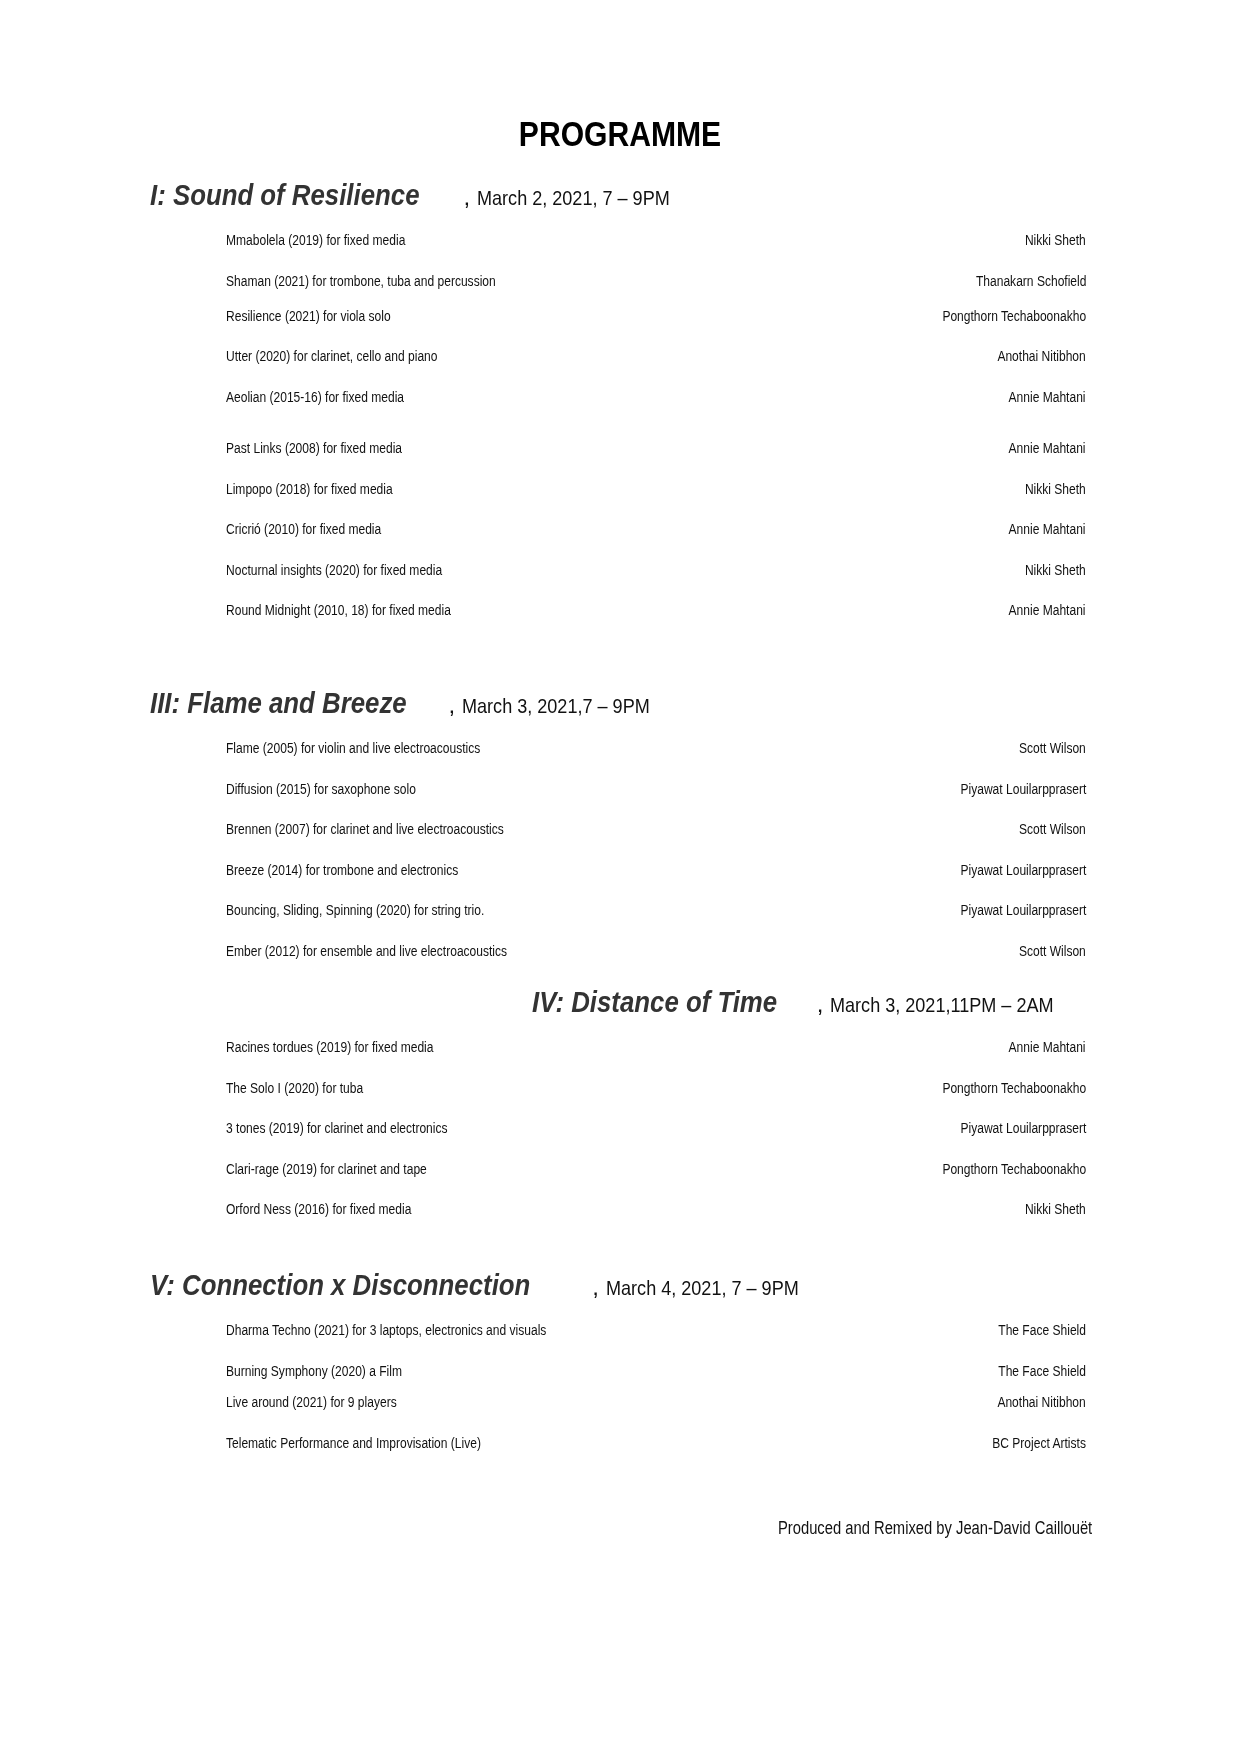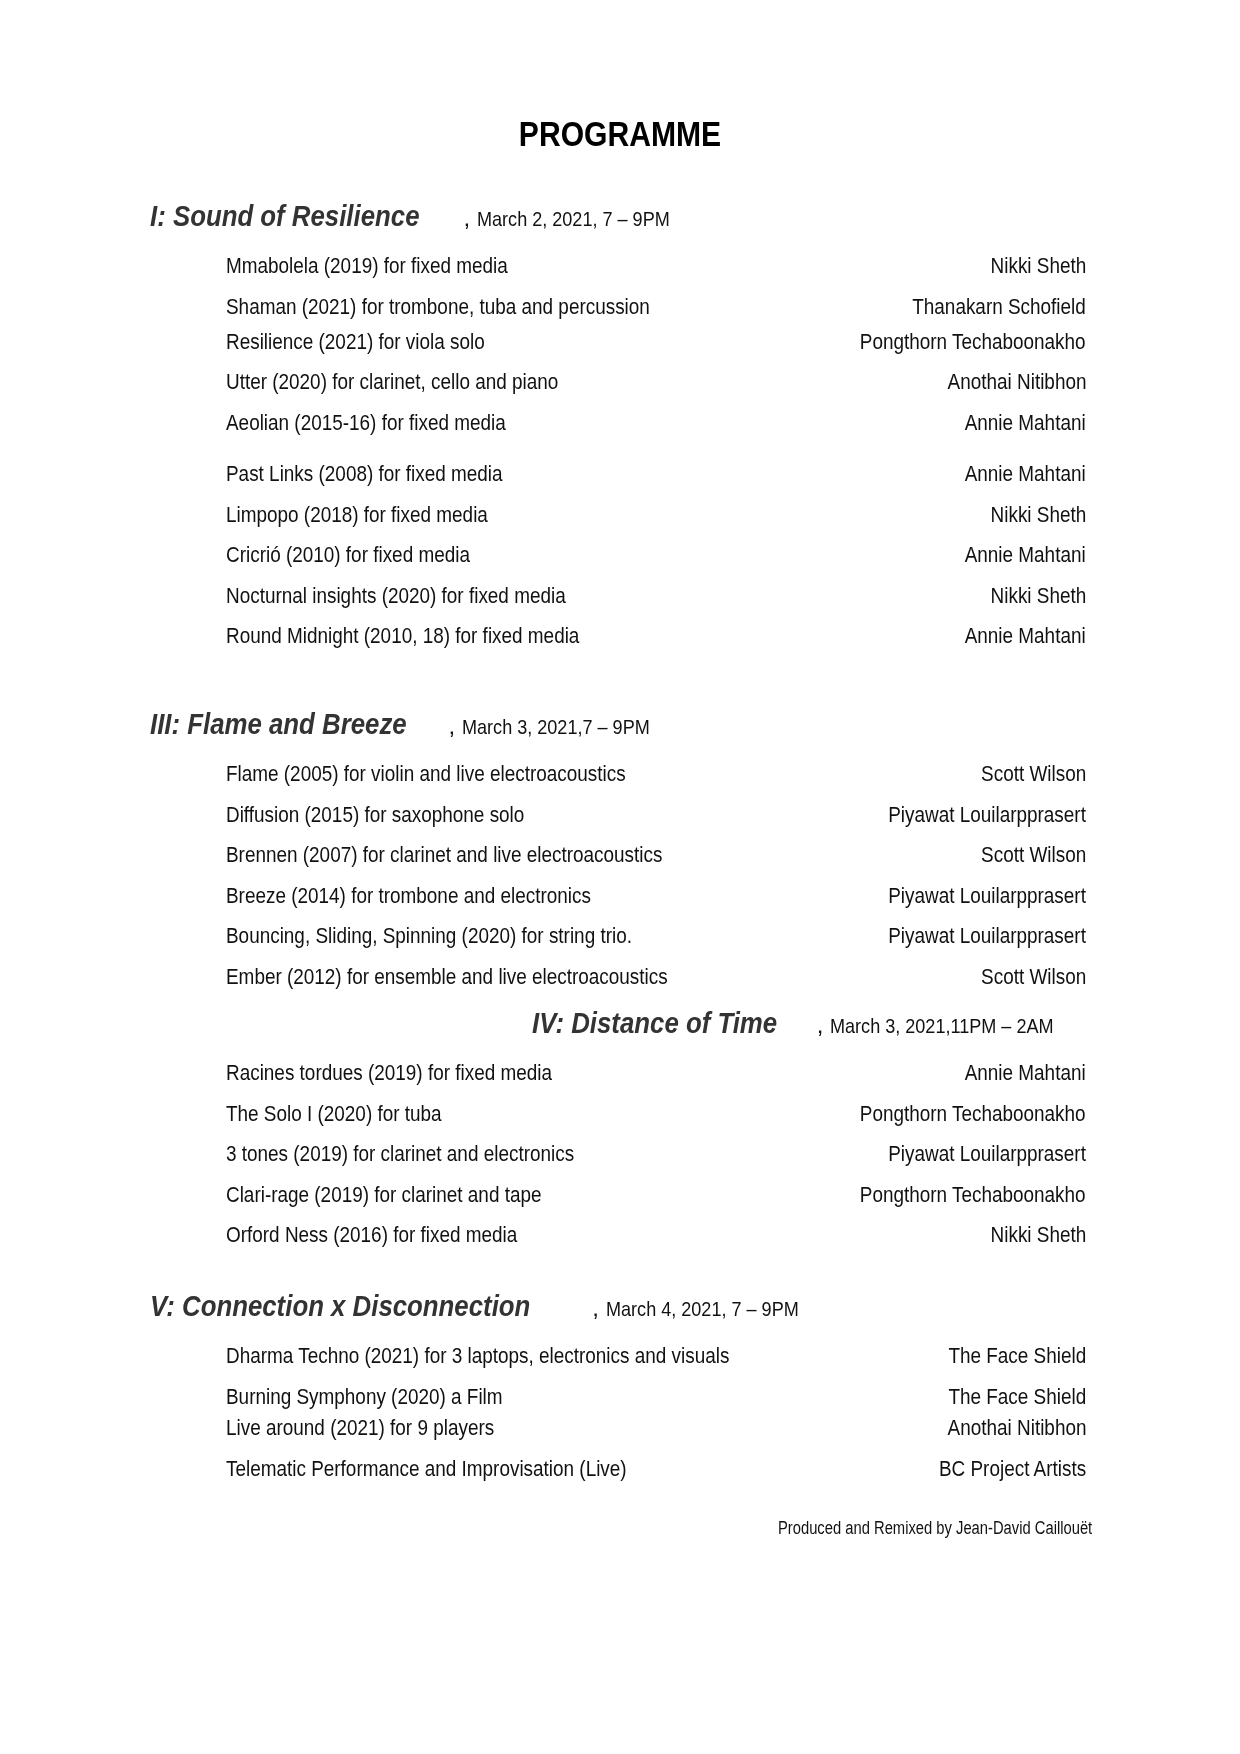--- a/index.html
+++ b/index.html
@@ -2,28 +2,28 @@
 <html><head>
 <meta charset="utf-8">
 <style>
   html, body { margin: 0; padding: 0; background: #ffffff; }
   body { width: 1240px; height: 1754px; position: relative; overflow: hidden;
          font-family: "Liberation Sans", sans-serif; color: #111111; }
   .page { position: absolute; left: 0; top: 0; width: 1240px; height: 1422px; }
   .title { position: absolute; left: 0; width: 1240px; top: 114px; text-align: center;
            font-weight: bold; font-size: 35px; letter-spacing: 0px; color: #000;
            transform: scaleX(0.86); transform-origin: center; }
-  .section { position: absolute; left: 150px; width: 940px; margin-top: 21px; }
+  .section { position: absolute; left: 150px; width: 940px; }
   .sec-head { height: 40px; white-space: nowrap; }
   .sec-name { font-weight: bold; font-style: italic; font-size: 30px; color: #333333;
               display: inline-block; transform: scaleX(0.86); transform-origin: left bottom; }
   .sec-comma { font-size: 24px; }
   .sec-date { font-size: 21px; color: #111; display: inline-block;
               transform: scaleX(0.86); transform-origin: left bottom; }
-  .row { position: relative; height: 40.5px; font-size: 22px; }
+  .row { position: relative; height: 40.5px; font-size: 14px; }
   .row.tight { height: 35px; }
   .work { position: absolute; left: 76px; top: 4px; white-space: nowrap;
           transform: scaleX(0.86); transform-origin: left center; }
   .composer { position: absolute; right: 4px; top: 4px; white-space: nowrap;
               transform: scaleX(0.86); transform-origin: right center; }
   .credit { position: absolute; right: 148px; top: 1518px; font-size: 18px; white-space: nowrap;
             transform: scaleX(0.82); transform-origin: right center; color: #111; }
 </style>
 </head>
 <body>

